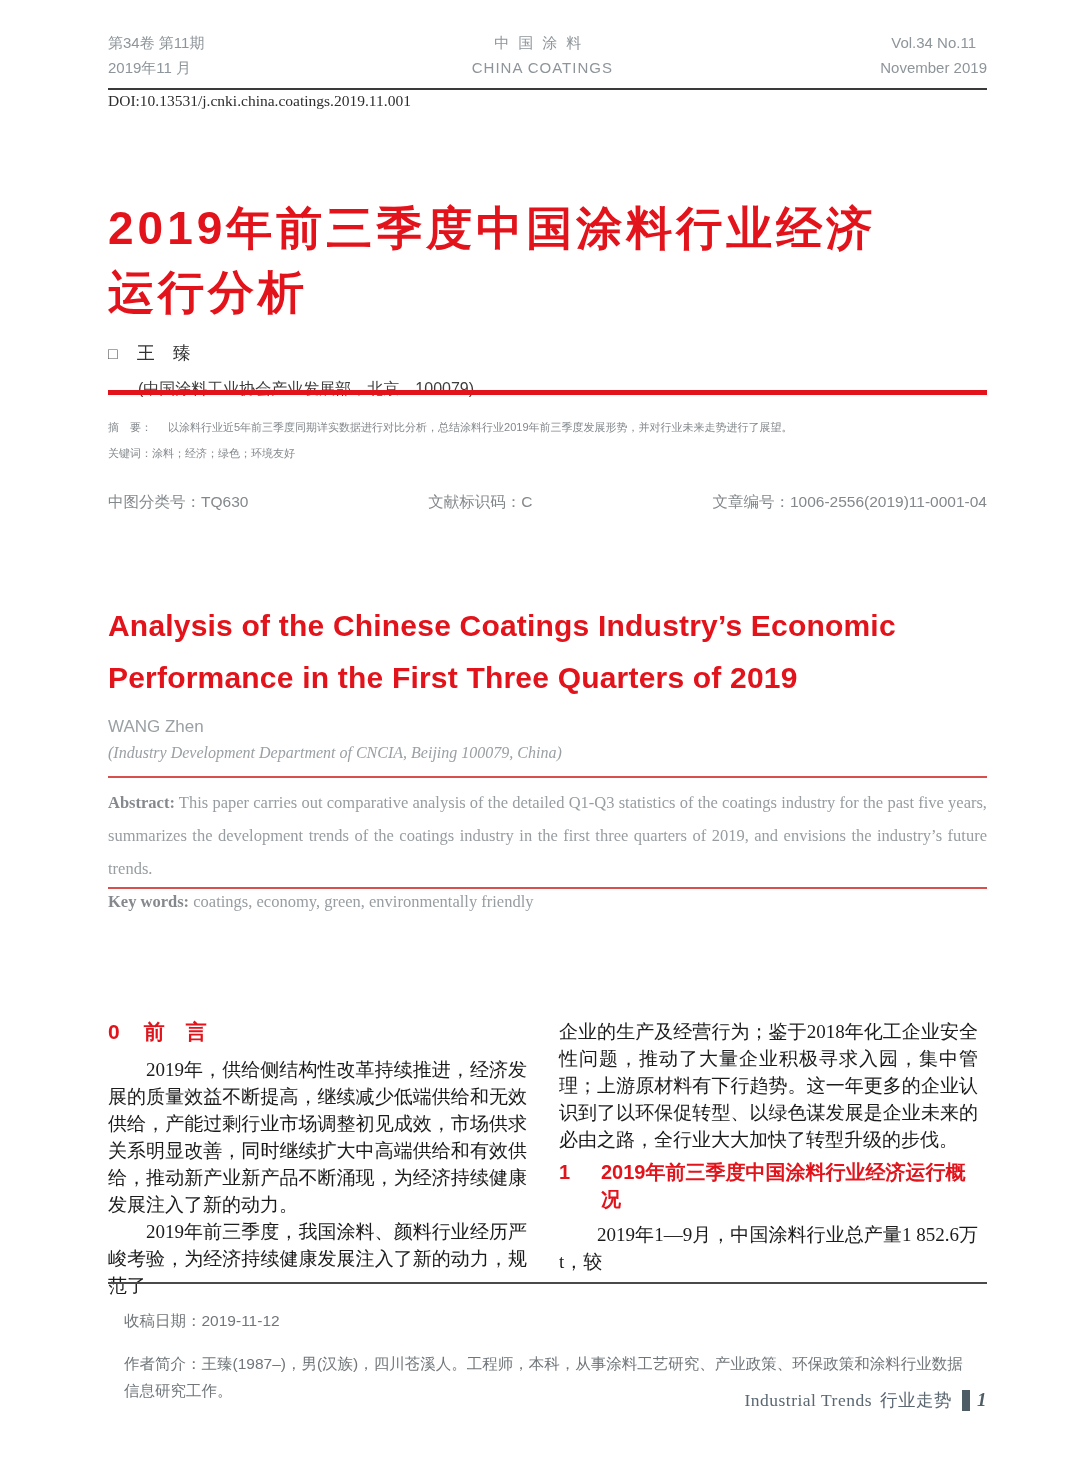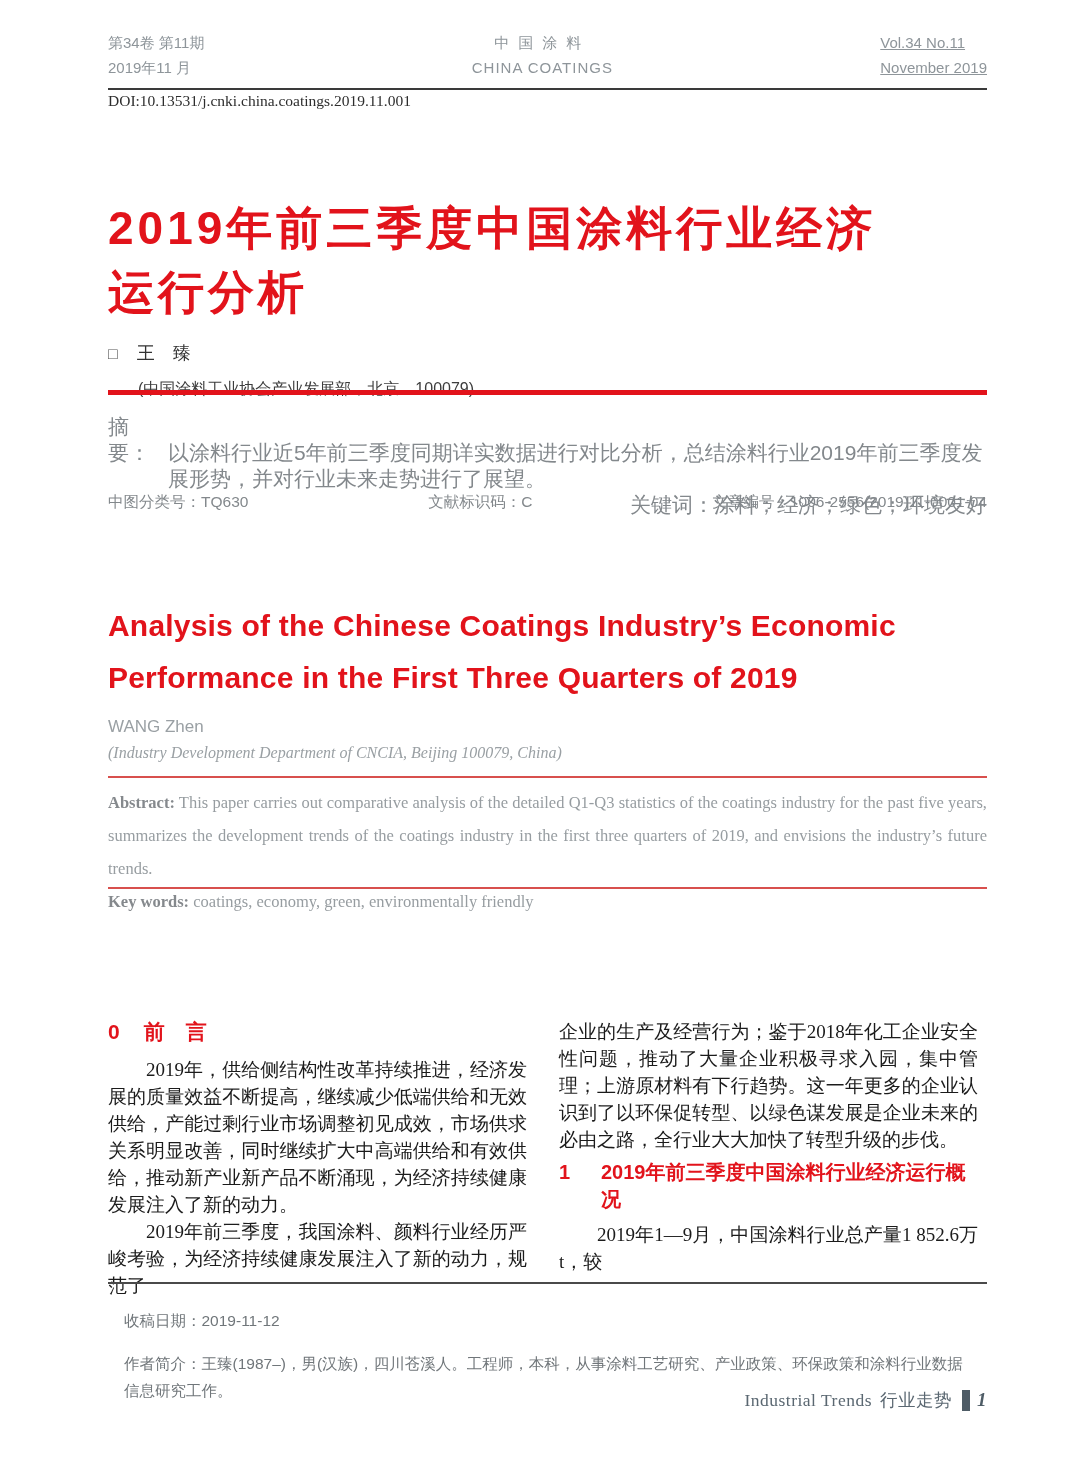--- a/index.html
+++ b/index.html
@@ -15,34 +15,34 @@
   .abs{position:absolute;left:108px;right:100px;}
 
   
   .journal-header{top:30px;display:flex;justify-content:space-between;align-items:flex-start;
     color:#8e959a;font-size:15px;line-height:25px;
     border-bottom:2px solid #3a3a3a;padding-bottom:8px;}
   .jh-left{text-align:left;}
   .jh-center{text-align:center;}
   .jh-center .cn{letter-spacing:9px;}
   .jh-center .en{letter-spacing:1px;}
-  .jh-right{text-align:left;text-decoration:underline;}
+  .jh-right{text-align:center;}
   .doi-line{top:92px;font-family:"Liberation Serif","DejaVu Serif",serif;
     color:#2d2d2d;font-size:15.5px;}
 
   
   .title-cn{top:196px;color:#e2131b;font-weight:bold;
     font-size:46px;line-height:64px;letter-spacing:4px;}
   .author-block{top:340px;color:#333;font-size:18px;line-height:26px;}
   .author-line .marker{color:#555;margin-right:14px;font-size:16px;}
   .affiliation-cn{margin-left:30px;font-size:16px;color:#3d3d3d;margin-top:9px;}
   .rule-red-thick{top:390px;height:5px;background:#e2131b;}
 
   
-  .abstract-cn{top:414px;color:#83888c;font-size:21px;line-height:26px;}
+  .abstract-cn{top:414px;color:#83888c;font-size:11px;line-height:26px;}
   .hang{padding-left:60px;}
   .hang .hang-label{display:inline-block;width:60px;margin-left:-60px;}
   .kw-cn{margin-top:1px;}
   .clc-row{top:492px;display:flex;justify-content:space-between;
     color:#83888c;font-size:15.5px;}
 
   
   .title-en{top:600px;color:#e2131b;font-weight:bold;font-size:30px;line-height:52px;
     letter-spacing:0.2px;max-width:840px;}
   .authors-en{top:714px;color:#9aa0a4;}
@@ -119,21 +119,21 @@
     </div>
     <div class="affiliation-cn">(中国涂料工业协会产业发展部，北京　100079)</div>
   </div>
 
   <div class="abs rule-red-thick"></div>
 
   <div class="abs abstract-cn">
     <p class="hang" style="margin:0;">
       <span class="hang-label">摘　要：</span><span>以涂料行业近5年前三季度同期详实数据进行对比分析，总结涂料行业2019年前三季度发展形势，并对行业未来走势进行了展望。</span>
     </p>
-    <p class="kw-cn" style="margin:0;text-align:right;">
+    <p class="kw-cn" style="margin:0;">
       <span>关键词：</span><span>涂料；经济；绿色；环境友好</span>
     </p>
   </div>
 
   <div class="abs clc-row">
     <span><span>中图分类号：</span><span>TQ630</span></span>
     <span><span>文献标识码：</span><span>C</span></span>
     <span><span>文章编号：</span><span>1006-2556(2019)11-0001-04</span></span>
   </div>
 

